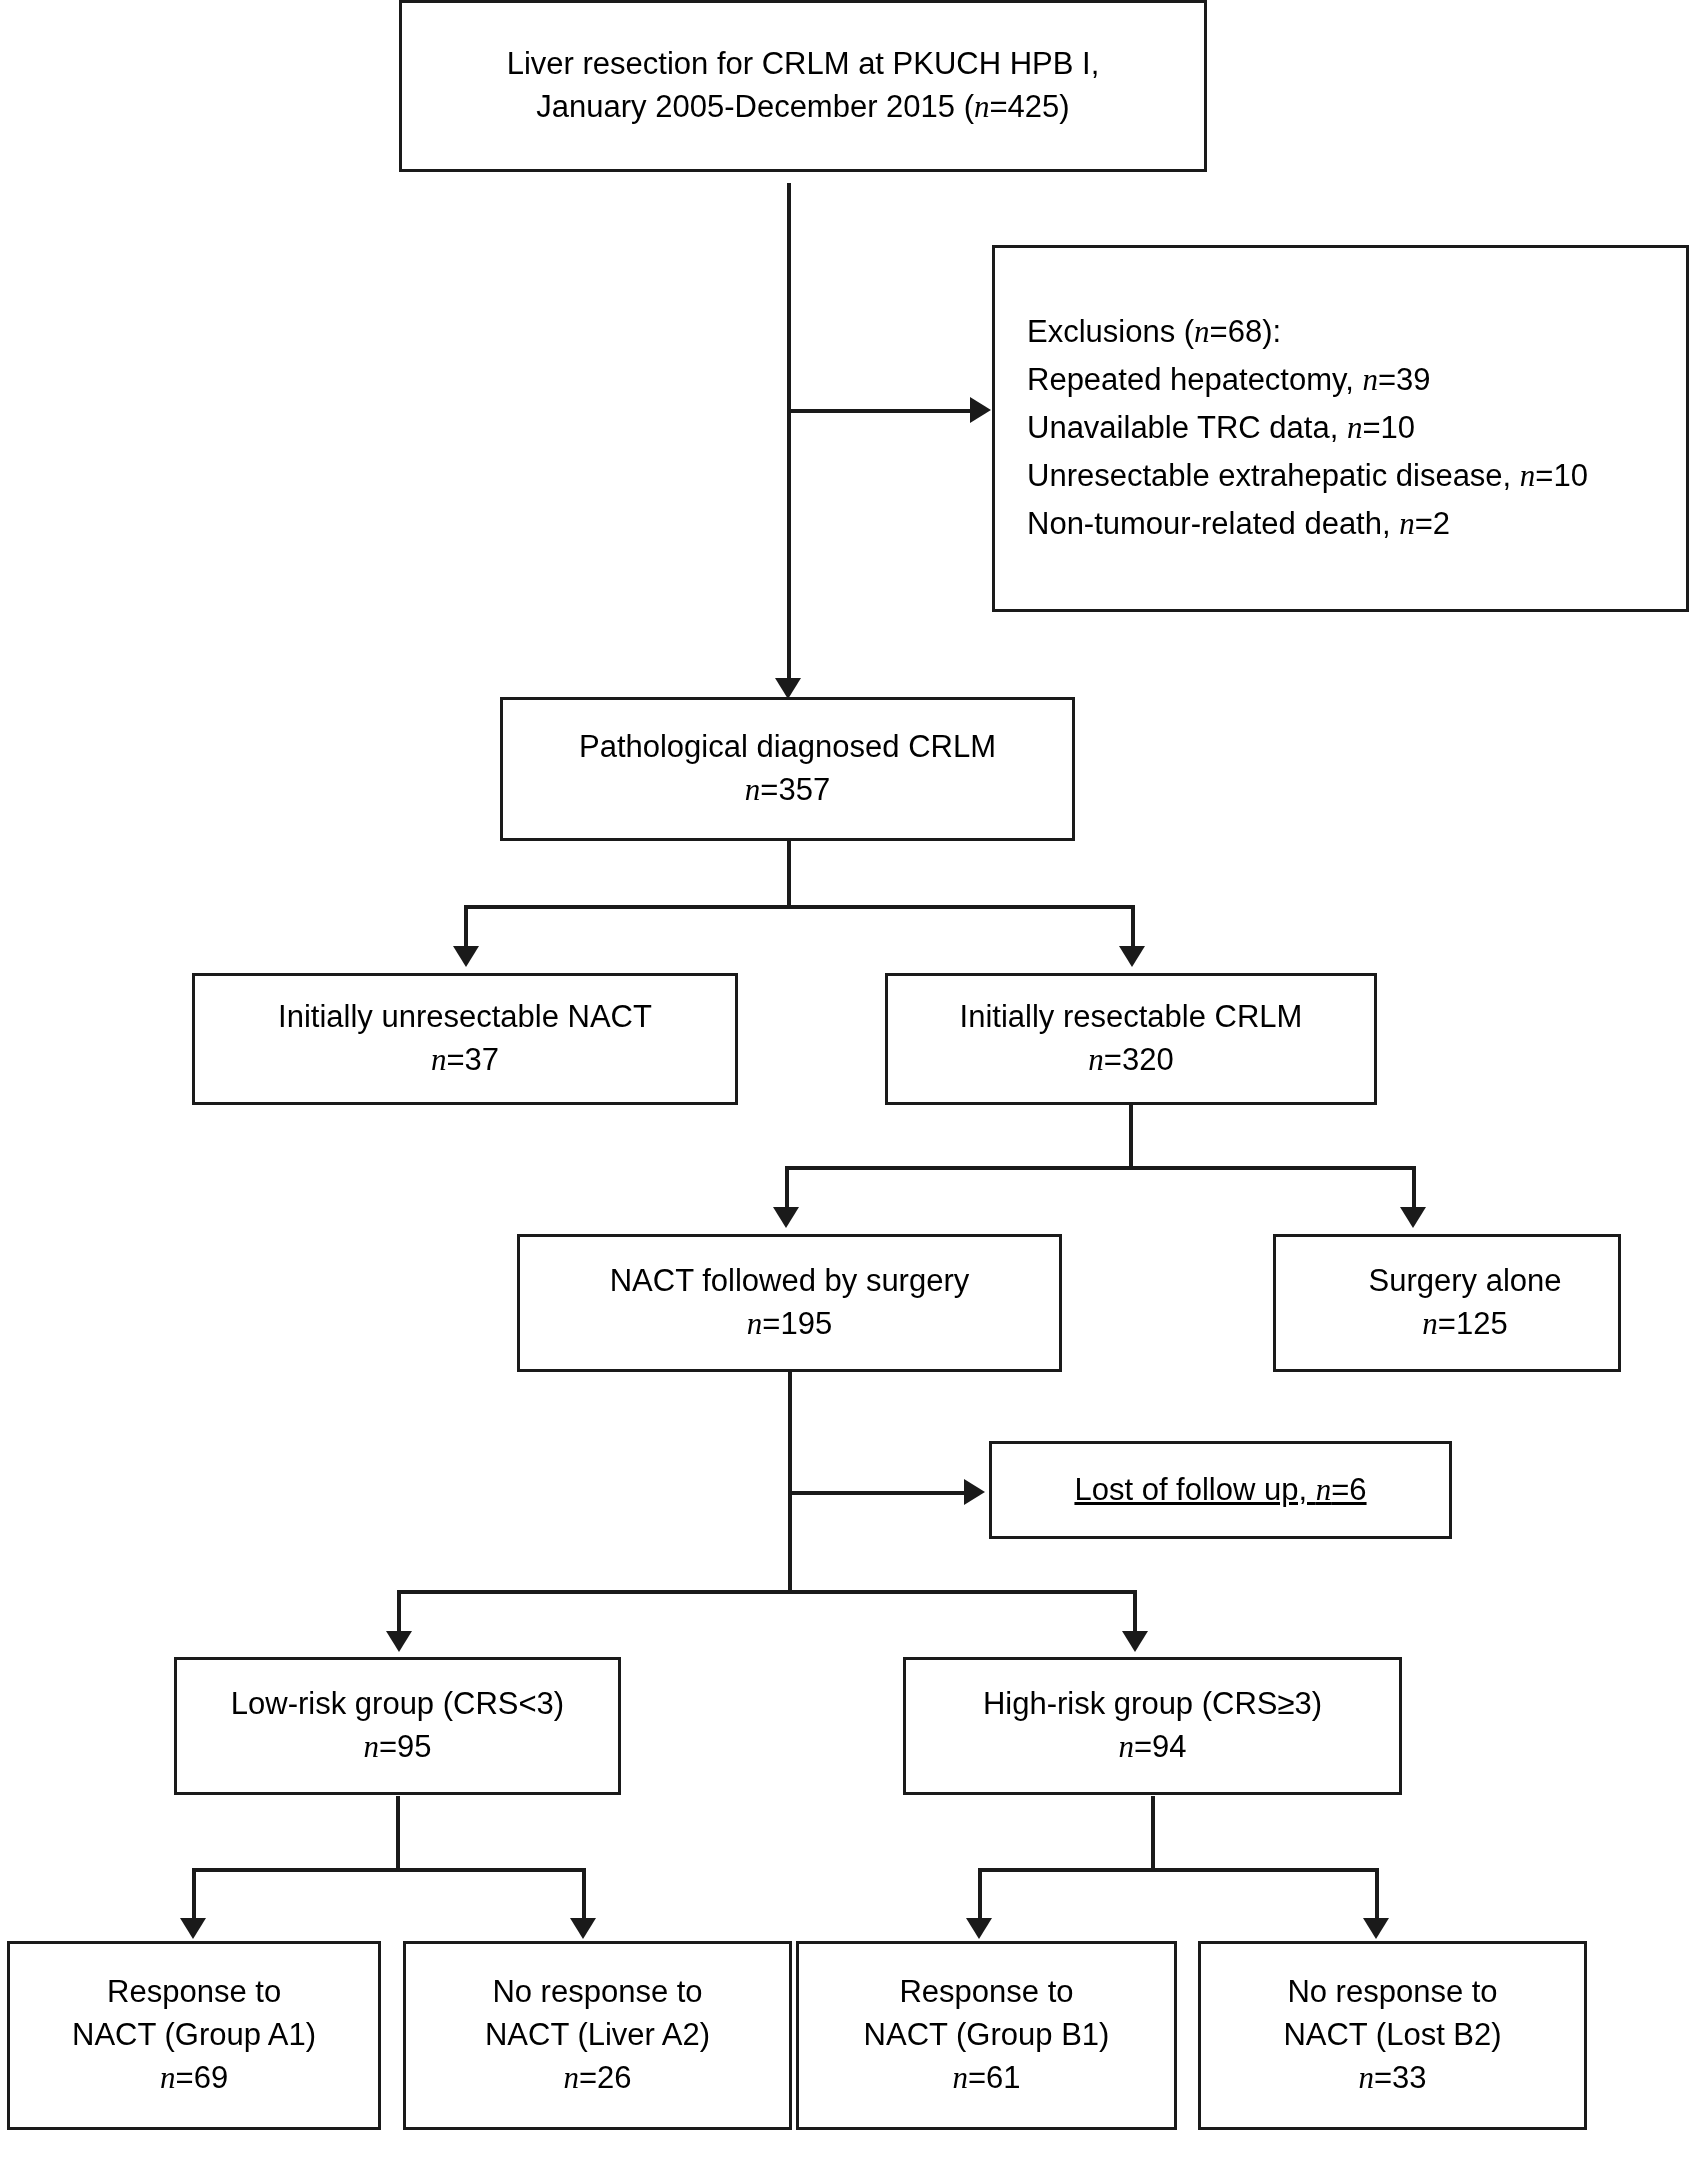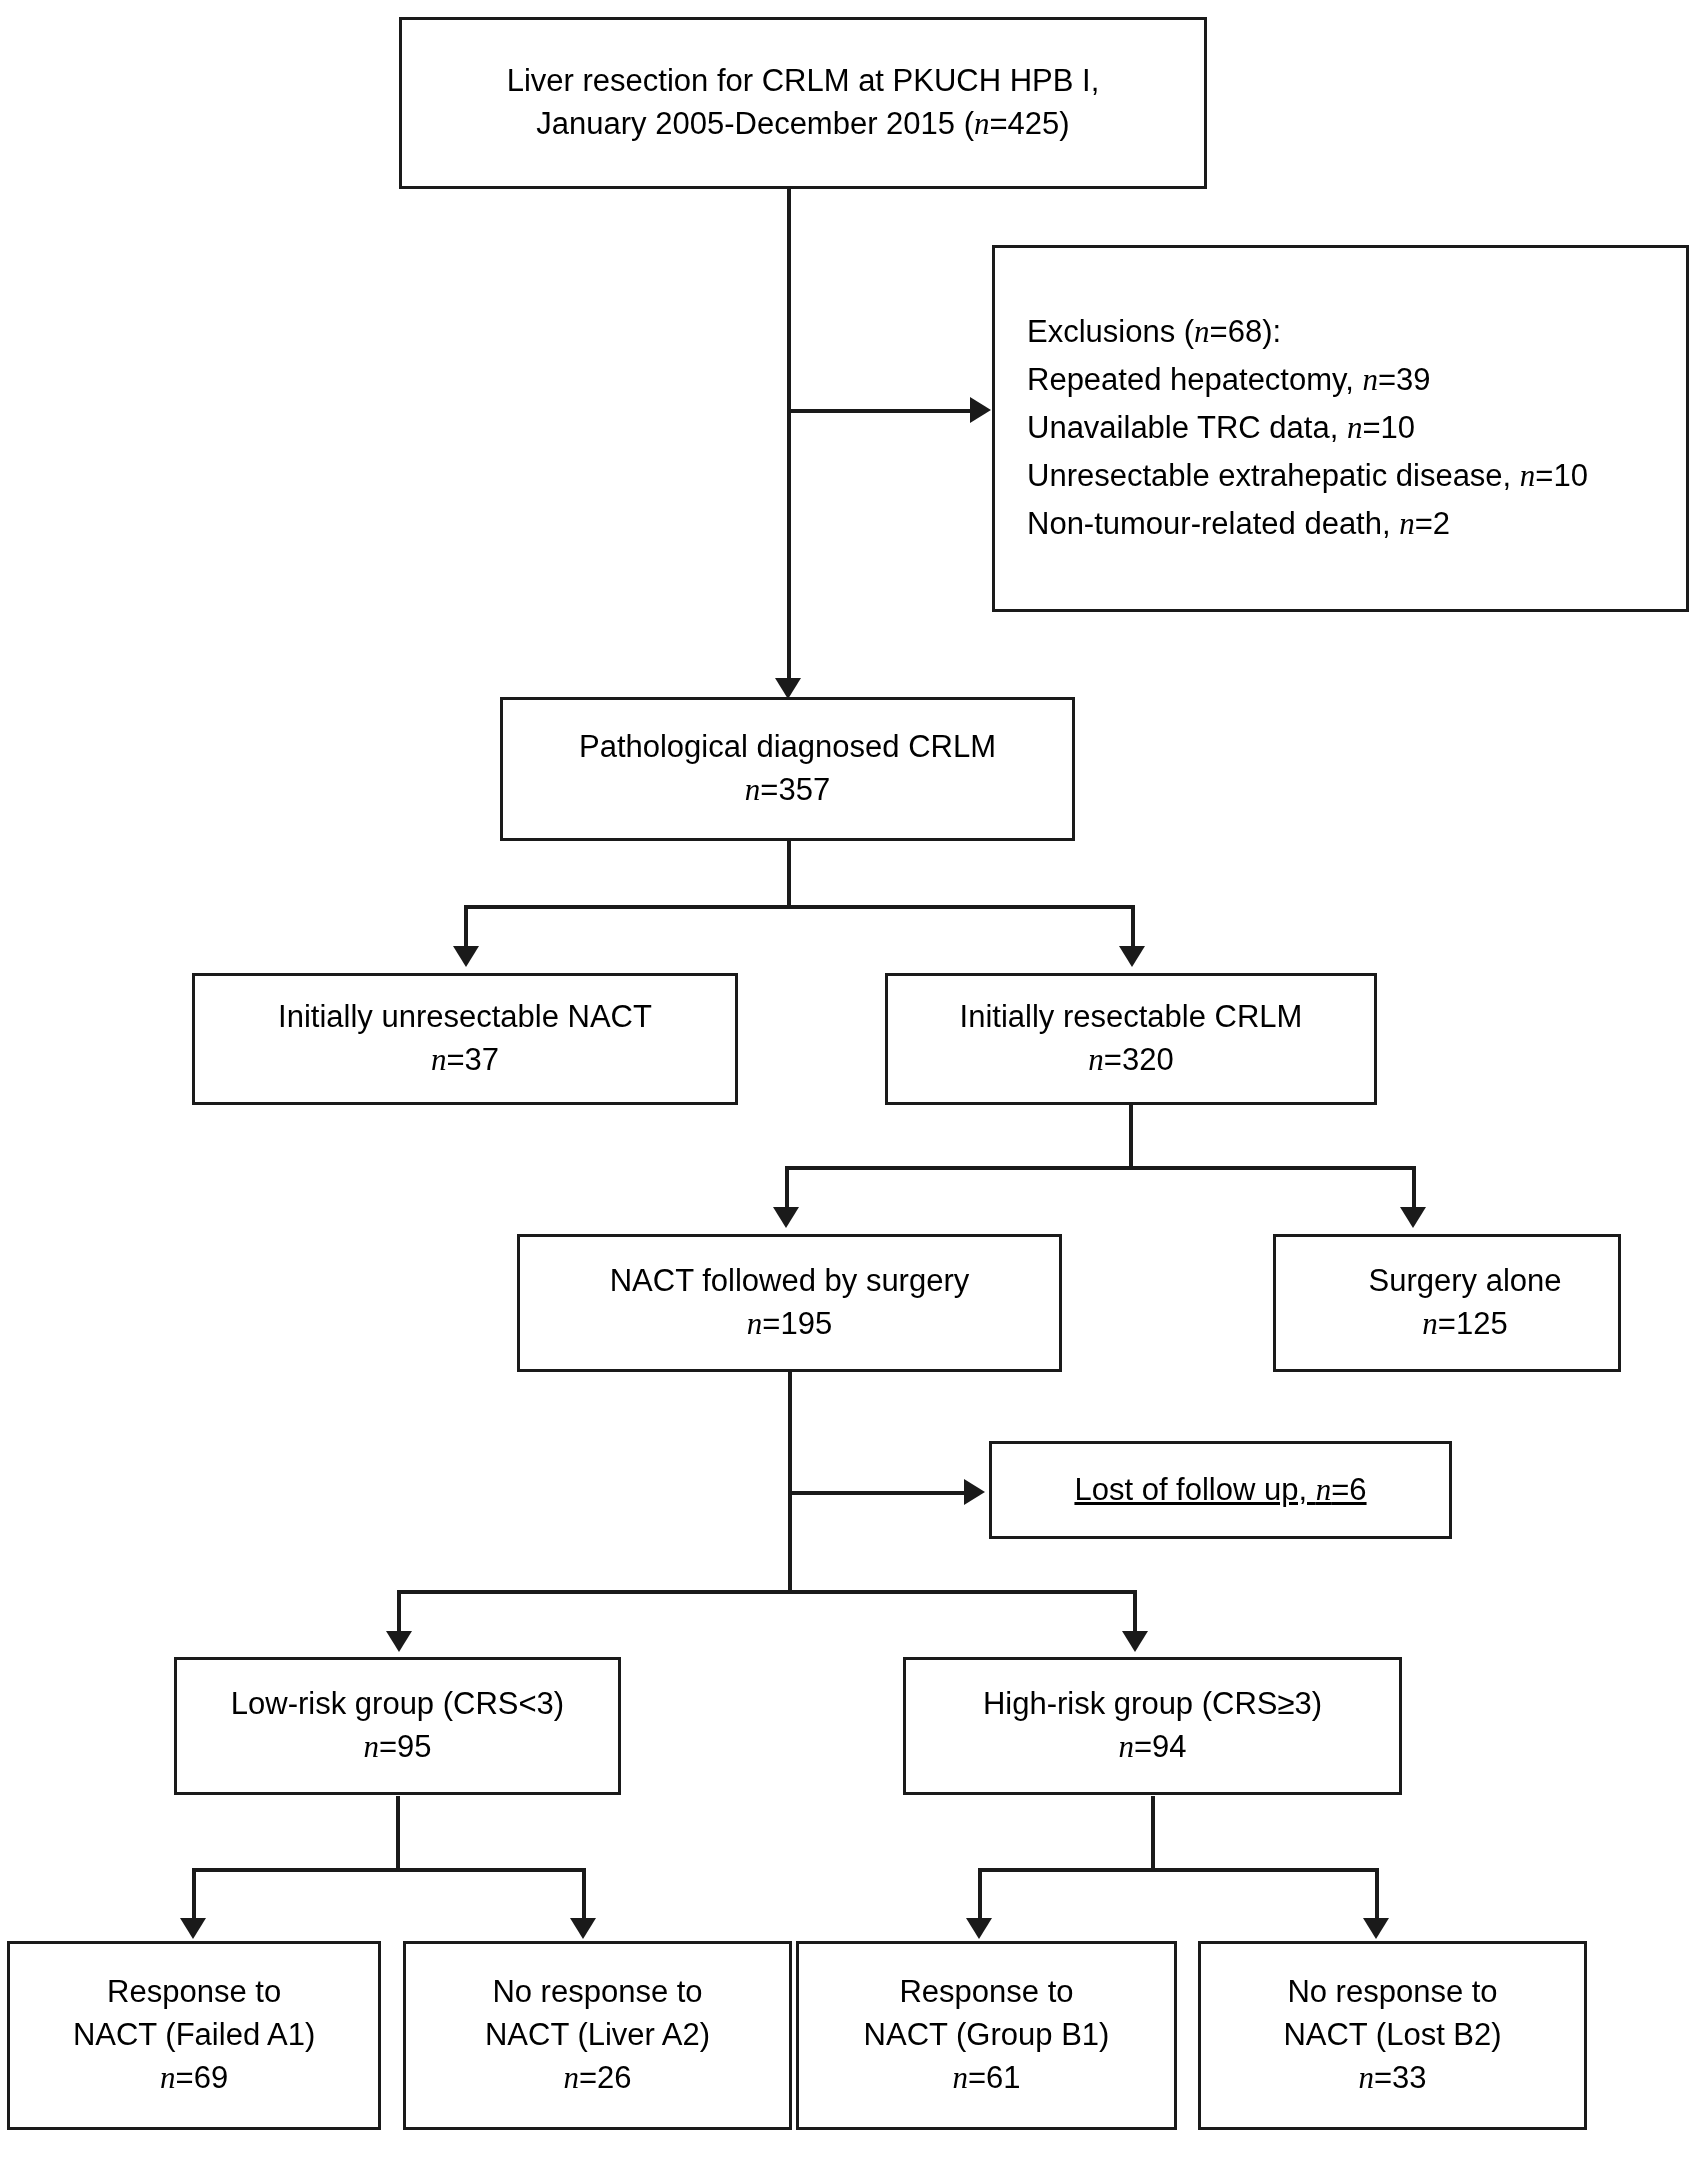--- a/index.html
+++ b/index.html
@@ -83,21 +83,21 @@
     border-bottom: 13.4px solid transparent;
     border-left: 21.4px solid #1a1a1a;
     z-index: 2;
   }
 </style>
 </head>
 <body>
 
 <div id="flow-root">
 
-  <div class="node" style="left:399px; top:17px; width:808px; height:172px;">
+  <div class="node" style="left:399px; top:0; width:808px; height:172px;">
     <span class="line">Liver resection for CRLM at PKUCH HPB I,</span>
     <span class="line"><span>January 2005-December 2015 (</span><i class="nvar">n</i><span>=425)</span></span>
   </div>
 
   <div class="vline" style="left:787px; top:183px; height:510px;"></div>
   <div class="arrow-down" style="left:775px; top:678px;"></div>
 
   <div class="hline" style="left:787px; top:409px; width:185px;"></div>
   <div class="arrow-right" style="left:970px; top:397px;"></div>
 
@@ -182,21 +182,21 @@
 
   <div class="vline" style="left:1151px; top:1796px; height:76px;"></div>
   <div class="hline" style="left:978px; top:1868px; width:401px;"></div>
   <div class="vline" style="left:978px; top:1868px; height:55px;"></div>
   <div class="arrow-down" style="left:966px; top:1918px;"></div>
   <div class="vline" style="left:1375px; top:1868px; height:55px;"></div>
   <div class="arrow-down" style="left:1363px; top:1918px;"></div>
 
   <div class="node" style="left:7.1px; top:1941px; width:374px; height:189px;">
     <span class="line">Response to</span>
-    <span class="line">NACT (Failed A1)</span>
+    <span class="line">NACT (Group A1)</span>
     <span class="line"><i class="nvar">n</i><span>=69</span></span>
   </div>
 
   <div class="node" style="left:403px; top:1941px; width:389px; height:189px;">
     <span class="line">No response to</span>
     <span class="line">NACT (Liver A2)</span>
     <span class="line"><i class="nvar">n</i><span>=26</span></span>
   </div>
 
   <div class="node" style="left:796px; top:1941px; width:381px; height:189px;">

